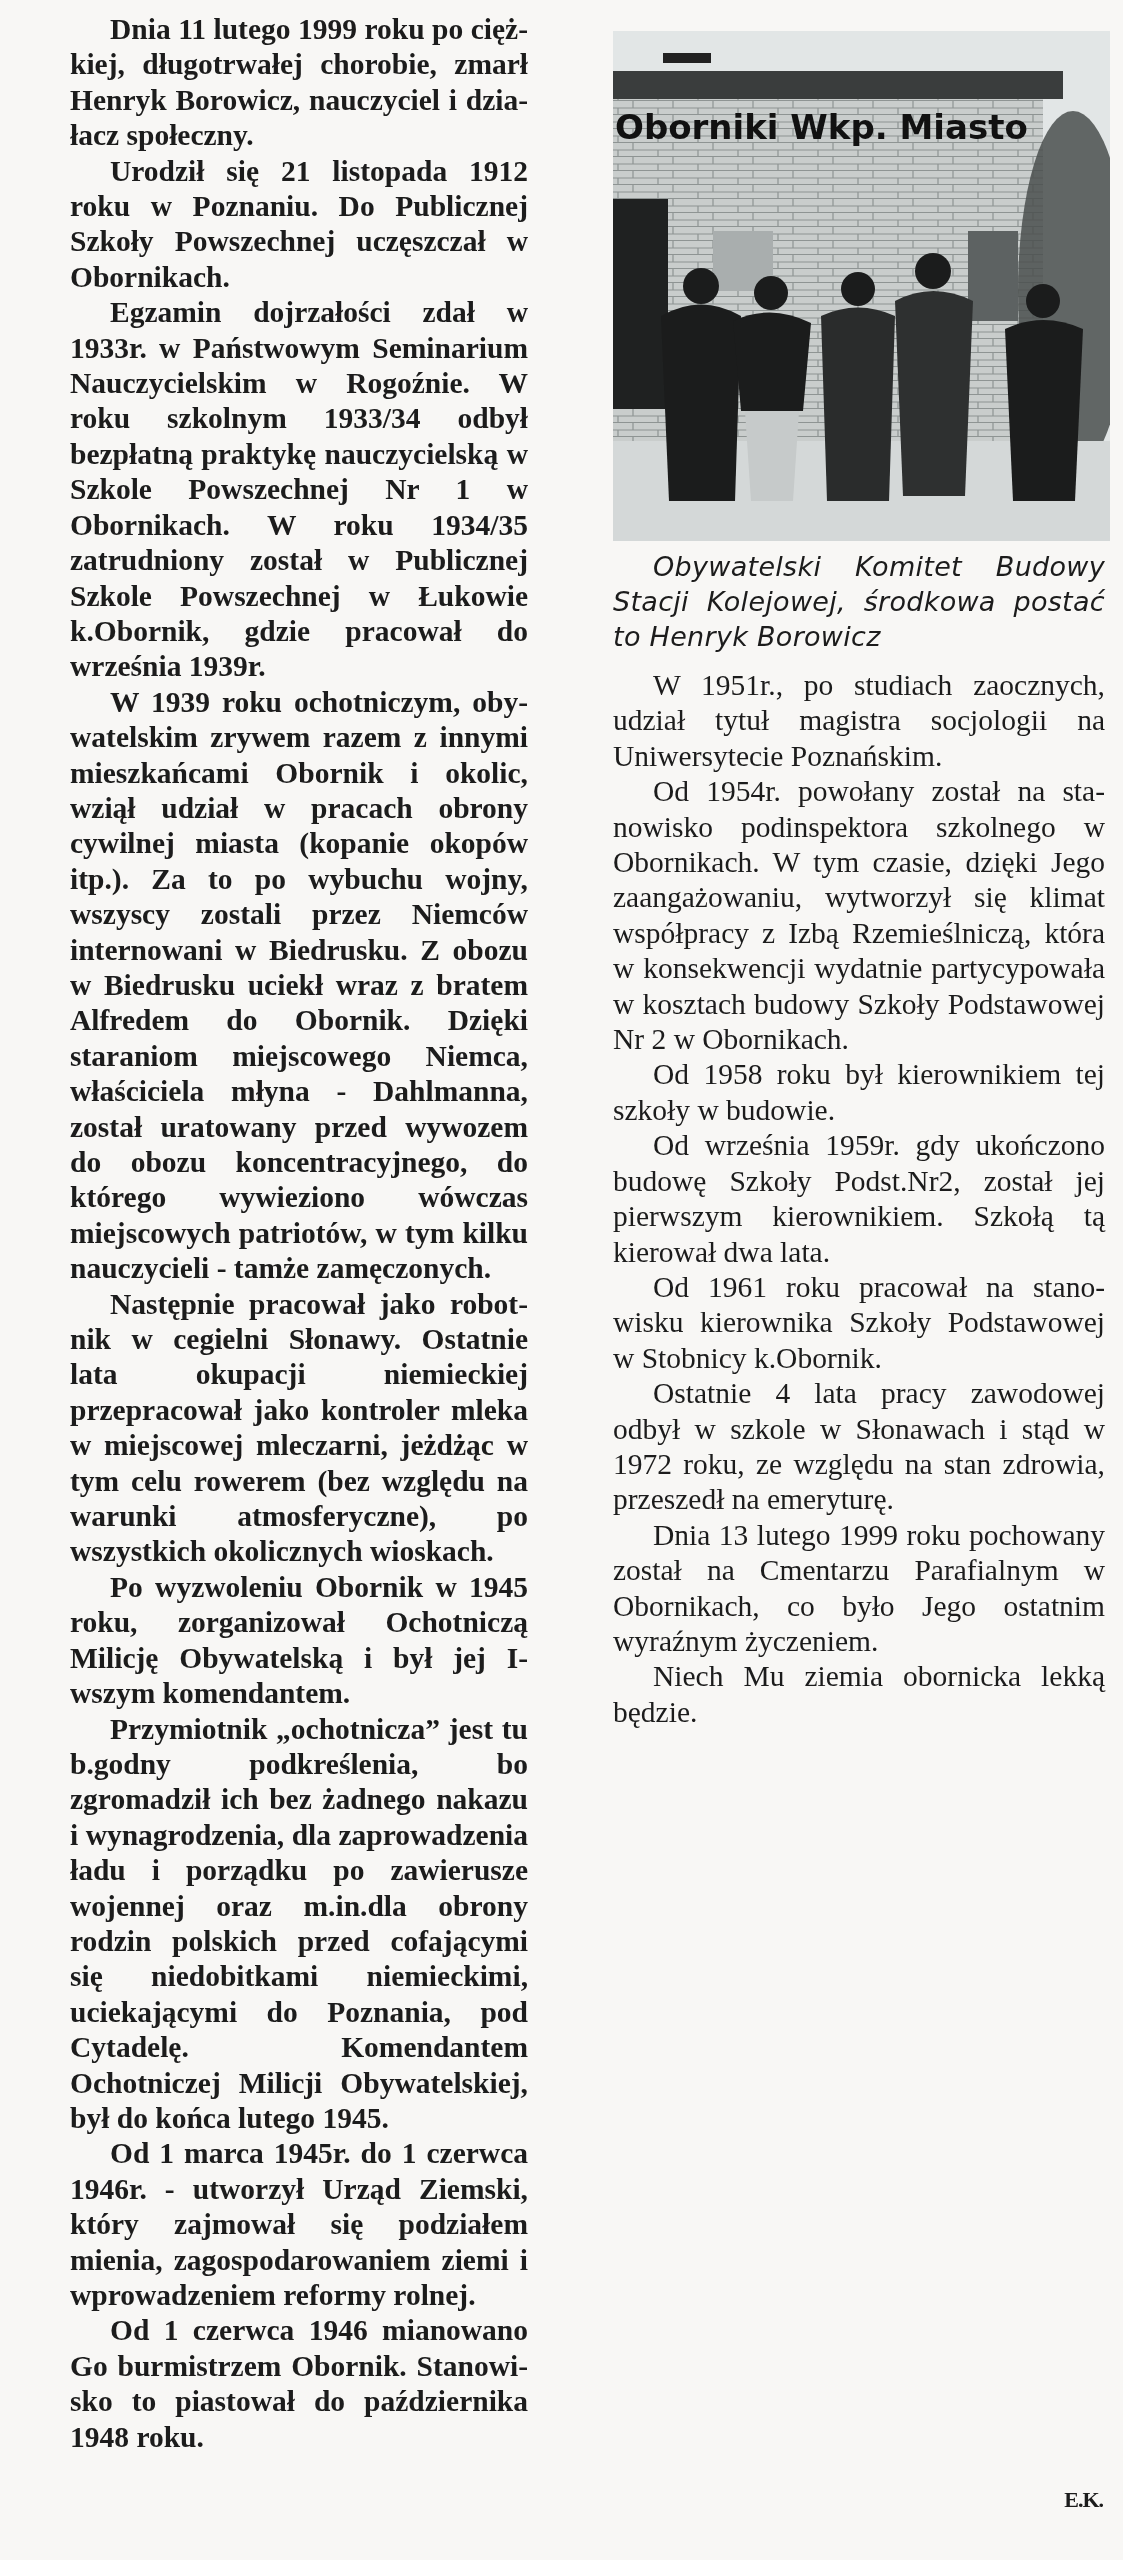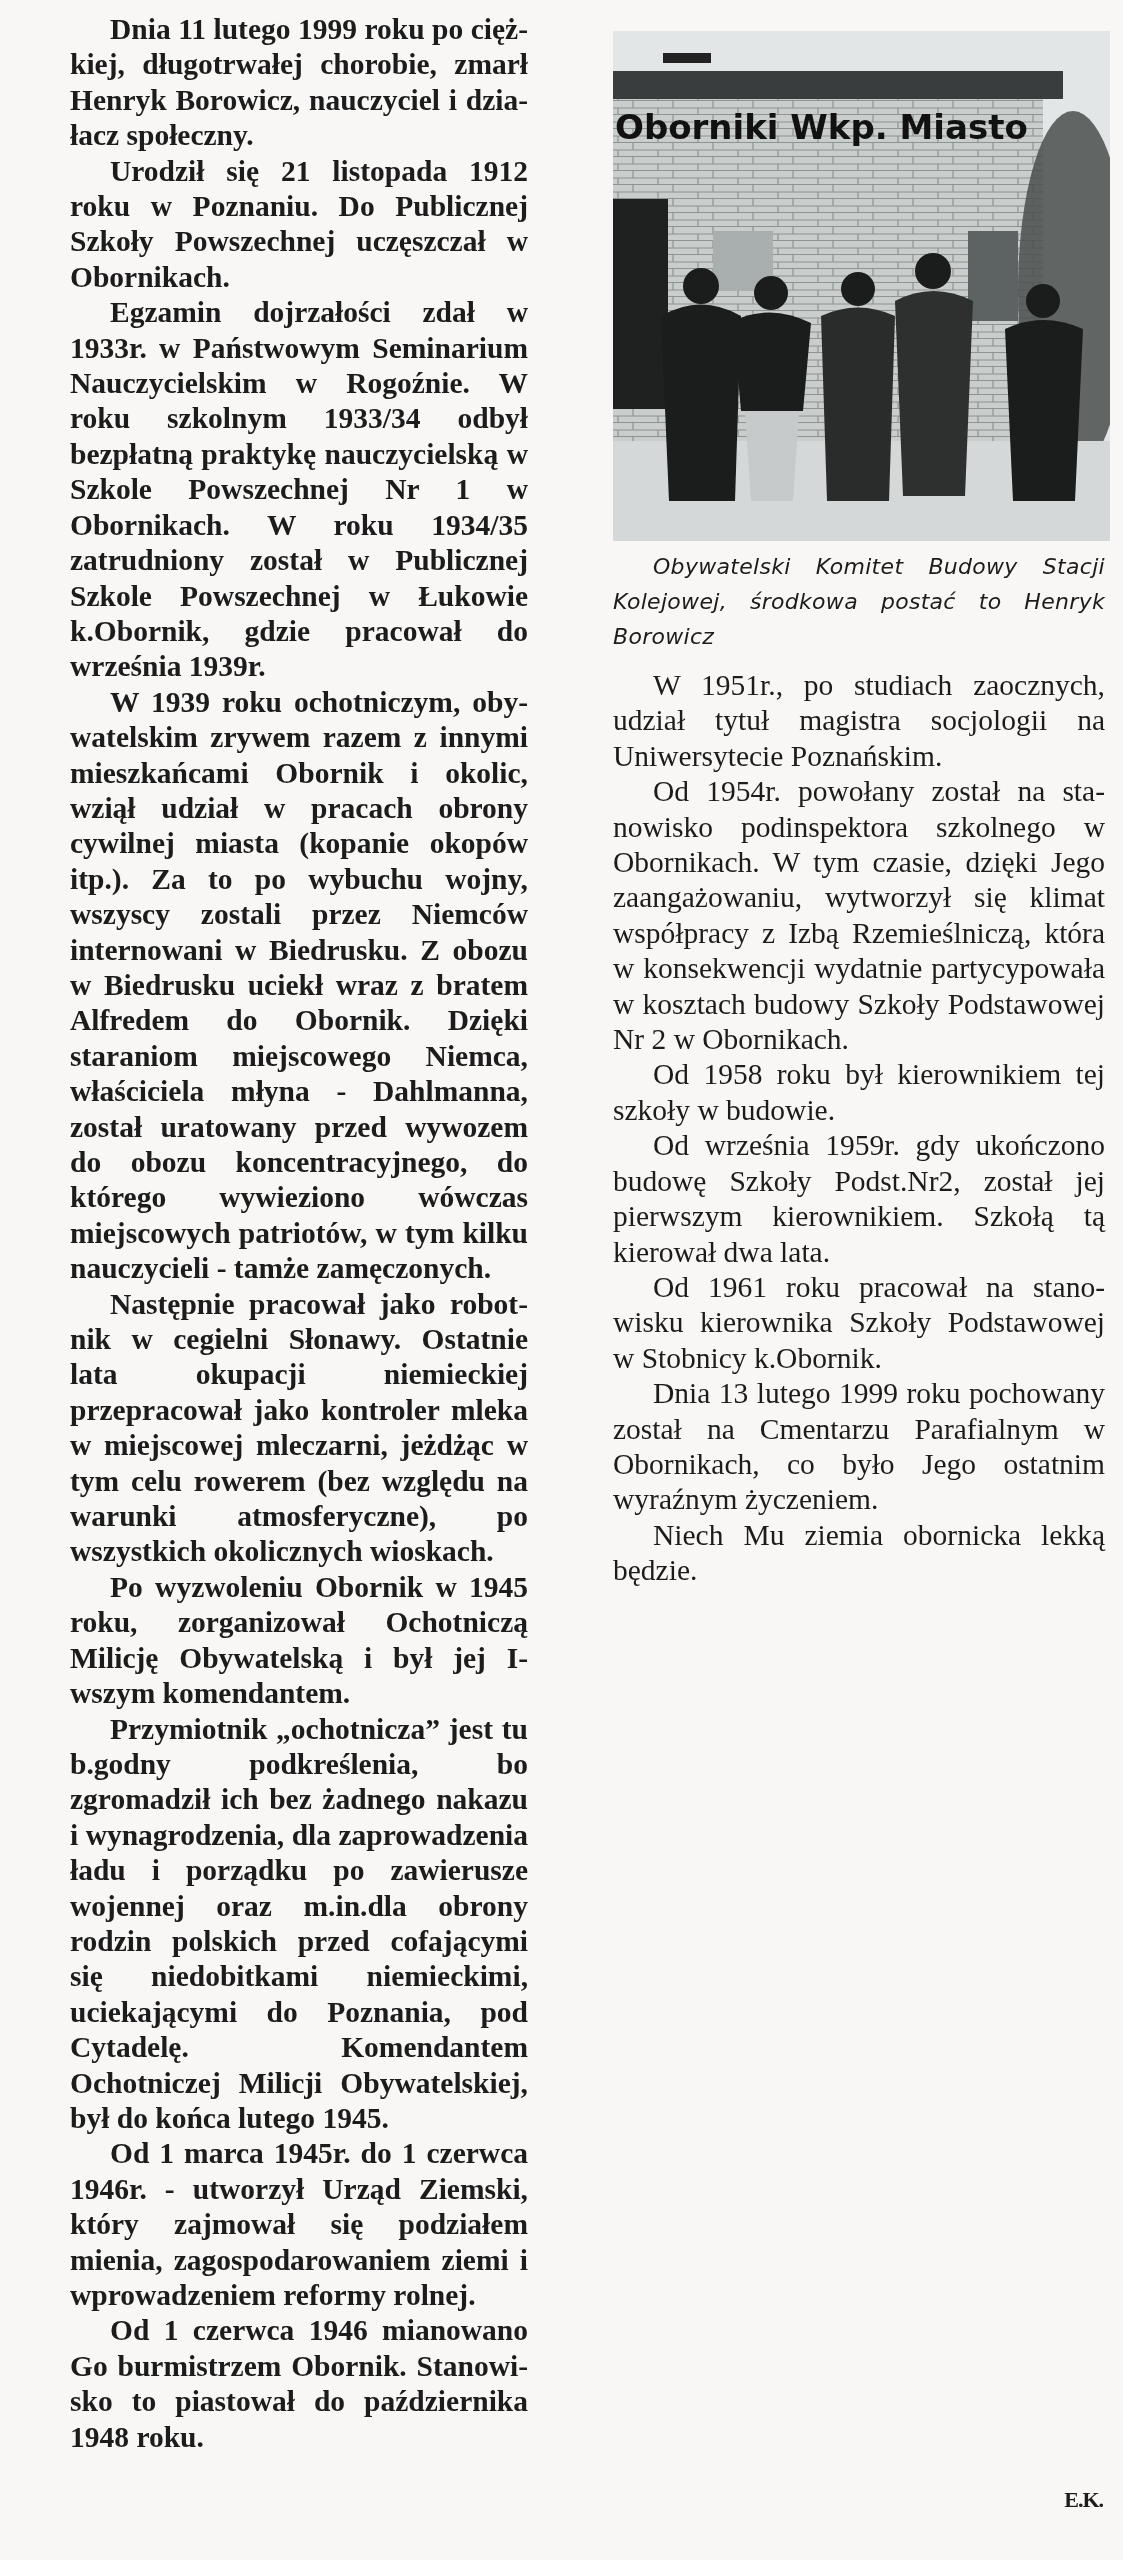--- a/index.html
+++ b/index.html
@@ -18,21 +18,21 @@
   .col-right { left: 613px; width: 492px; }
   .p { margin: 0; text-indent: 40px; text-align: justify; hyphens: manual; }
   .photo {
     margin: 19px 0 0 0; width: 497px; height: 510px; position: relative;
     background: #14b8a6; overflow: hidden;
   }
   .photo svg { display: block; width: 100%; height: 100%; }
   .caption {
     margin: 8px 0 14px 0;
     font-family: "DejaVu Sans", sans-serif; font-style: italic;
-    font-size: 22px; line-height: 35px; text-align: justify;
+    font-size: 27px; line-height: 35px; text-align: justify;
     text-indent: 40px; letter-spacing: 0.3px;
   }
   .signature {
     position: absolute; right: 20px; top: 2487px;
     font-weight: bold; font-size: 22px; letter-spacing: -1px;
   }
 </style>
 </head>
 <body>
 
@@ -93,17 +93,18 @@
       </g>
     </svg>
   </div>
   <p class="caption">Obywatelski Komitet Budowy Stacji Kolejowej, środkowa postać to Henryk Borowicz</p>
 
   <p class="p">W 1951r., po studiach zaocznych, udział tytuł magistra socjologii na Uniwersytecie Poznańskim.</p>
   <p class="p">Od 1954r. powołany został na sta­nowisko podinspektora szkolnego w Obornikach. W tym czasie, dzięki Jego zaangażowaniu, wytworzył się klimat współpracy z Izbą Rzemieślniczą, któ­ra w konsekwencji wydatnie partycy­powała w kosztach budowy Szkoły Podstawowej Nr 2 w Obornikach.</p>
   <p class="p">Od 1958 roku był kierownikiem tej szkoły w budowie.</p>
   <p class="p">Od września 1959r. gdy ukończo­no budowę Szkoły Podst.Nr2, został jej pierwszym kierownikiem. Szkołą tą kierował dwa lata.</p>
   <p class="p">Od 1961 roku pracował na stano­wisku kierownika Szkoły Podstawo­wej w Stobnicy k.Obornik.</p>
+  <p class="p">Ostatnie 4 lata pracy zawodowej odbył w szkole w Słonawach i stąd w 1972 roku, ze względu na stan zdro­wia, przeszedł na emeryturę.</p>
   <p class="p">Dnia 13 lutego 1999 roku pocho­wany został na Cmentarzu Parafial­nym w Obornikach, co było Jego ostatnim wyraźnym życzeniem.</p>
   <p class="p">Niech Mu ziemia obornicka lekką będzie.</p>
 </div>
 
 <div class="signature">E.K.</div>
 
 </body></html>

